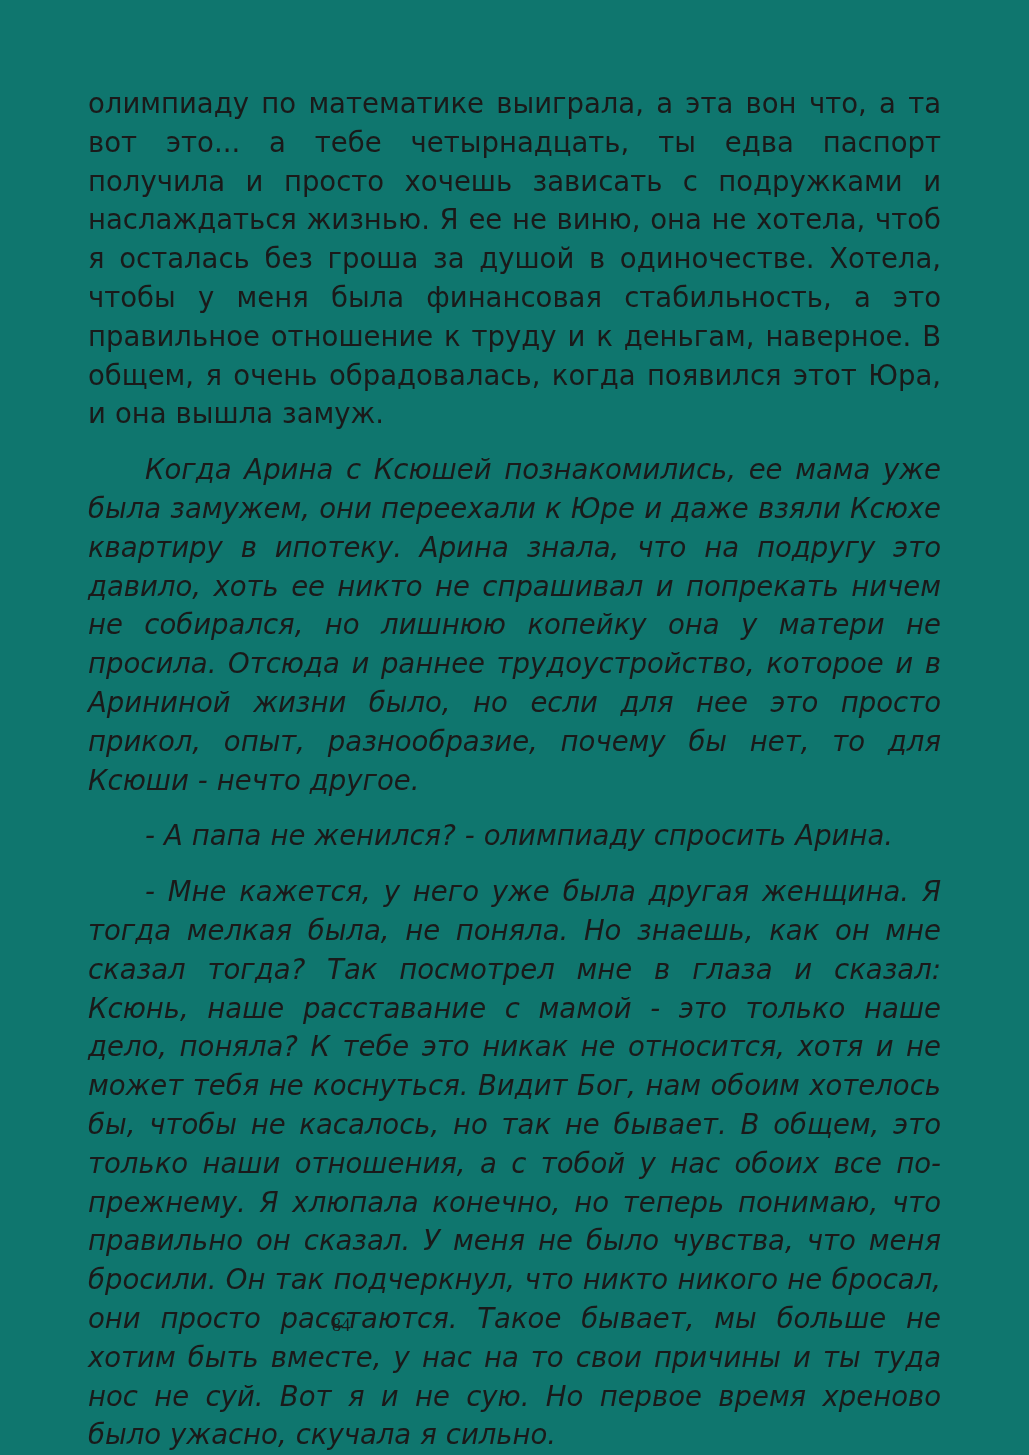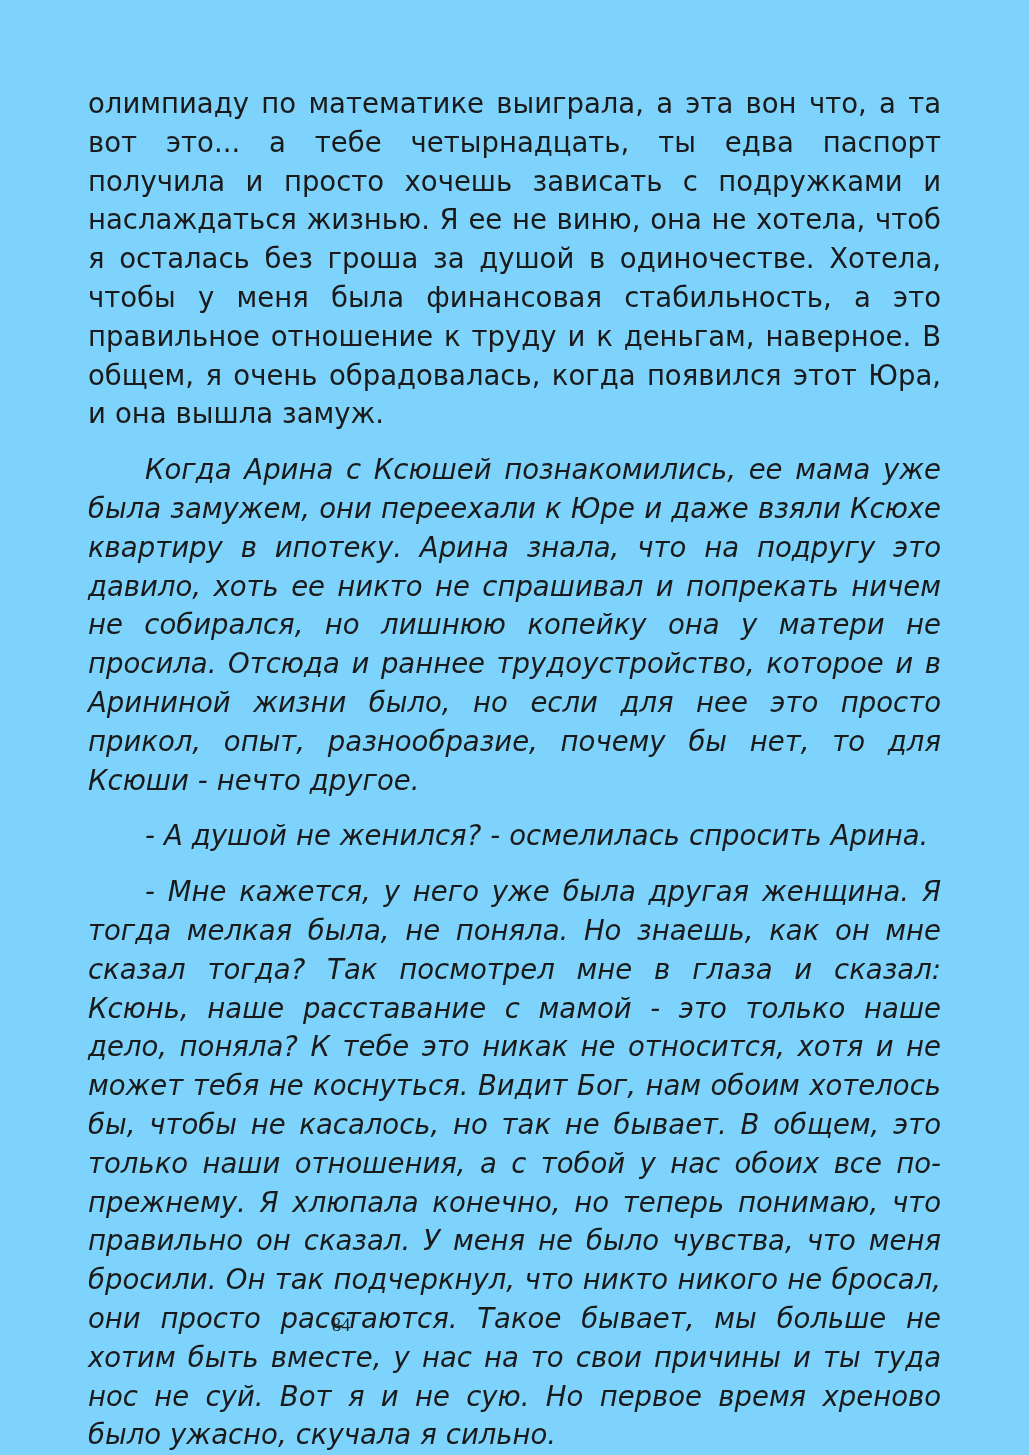--- a/index.html
+++ b/index.html
@@ -7,21 +7,21 @@
     margin: 0;
     padding: 0;
     background: #ffffff;
   }
 
   .page {
     position: relative;
     width: 1029px;
     height: 1455px;
     margin: 0 auto;
-    background: #7dd3fc;
+    background: #0f766e;
     overflow: hidden;
     box-sizing: border-box;
   }
 
   .text-column {
     position: absolute;
     left: 88px;
     top: 84px;
     width: 853px;
   }
@@ -64,21 +64,21 @@
 <body>
 
 <div class="page">
 
   <div class="text-column">
 
     <p class="para">олимпиаду по математике выиграла, а эта вон что, а та вот это... а тебе четырнадцать, ты едва паспорт получила и просто хочешь зависать с подружками и наслаждаться жизнью. Я ее не виню, она не хотела, чтоб я осталась без гроша за душой в одиночестве. Хотела, чтобы у меня была финансовая стабильность, а это правильное отношение к труду и к деньгам, наверное. В общем, я очень обрадовалась, когда появился этот Юра, и она вышла замуж.</p>
 
     <p class="para indent">Когда Арина с Ксюшей познакомились, ее мама уже была замужем, они переехали к Юре и даже взяли Ксюхе квартиру в ипотеку. Арина знала, что на подругу это давило, хоть ее никто не спрашивал и попрекать ничем не собирался, но лишнюю копейку она у матери не просила. Отсюда и раннее трудоустройство, которое и в Арининой жизни было, но если для нее это просто прикол, опыт, разнообразие, почему бы нет, то для Ксюши - нечто другое.</p>
 
-    <p class="para indent">- А душой не женился? - осмелилась спросить Арина.</p>
+    <p class="para indent">- А папа не женился? - олимпиаду спросить Арина.</p>
 
     <p class="para indent">- Мне кажется, у него уже была другая женщина. Я тогда мелкая была, не поняла. Но знаешь, как он мне сказал тогда? Так посмотрел мне в глаза и сказал: Ксюнь, наше расставание с мамой - это только наше дело, поняла? К тебе это никак не относится, хотя и не может тебя не коснуться. Видит Бог, нам обоим хотелось бы, чтобы не касалось, но так не бывает. В общем, это только наши отношения, а с тобой у нас обоих все по-прежнему. Я хлюпала конечно, но теперь понимаю, что правильно он сказал. У меня не было чувства, что меня бросили. Он так подчеркнул, что никто никого не бросал, они просто расстаются. Такое бывает, мы больше не хотим быть вместе, у нас на то свои причины и ты туда нос не суй. Вот я и не сую. Но первое время хреново было ужасно, скучала я сильно.</p>
 
   </div>
 
   <div class="page-number">84</div>
 
 </div>
 
 </body></html>

